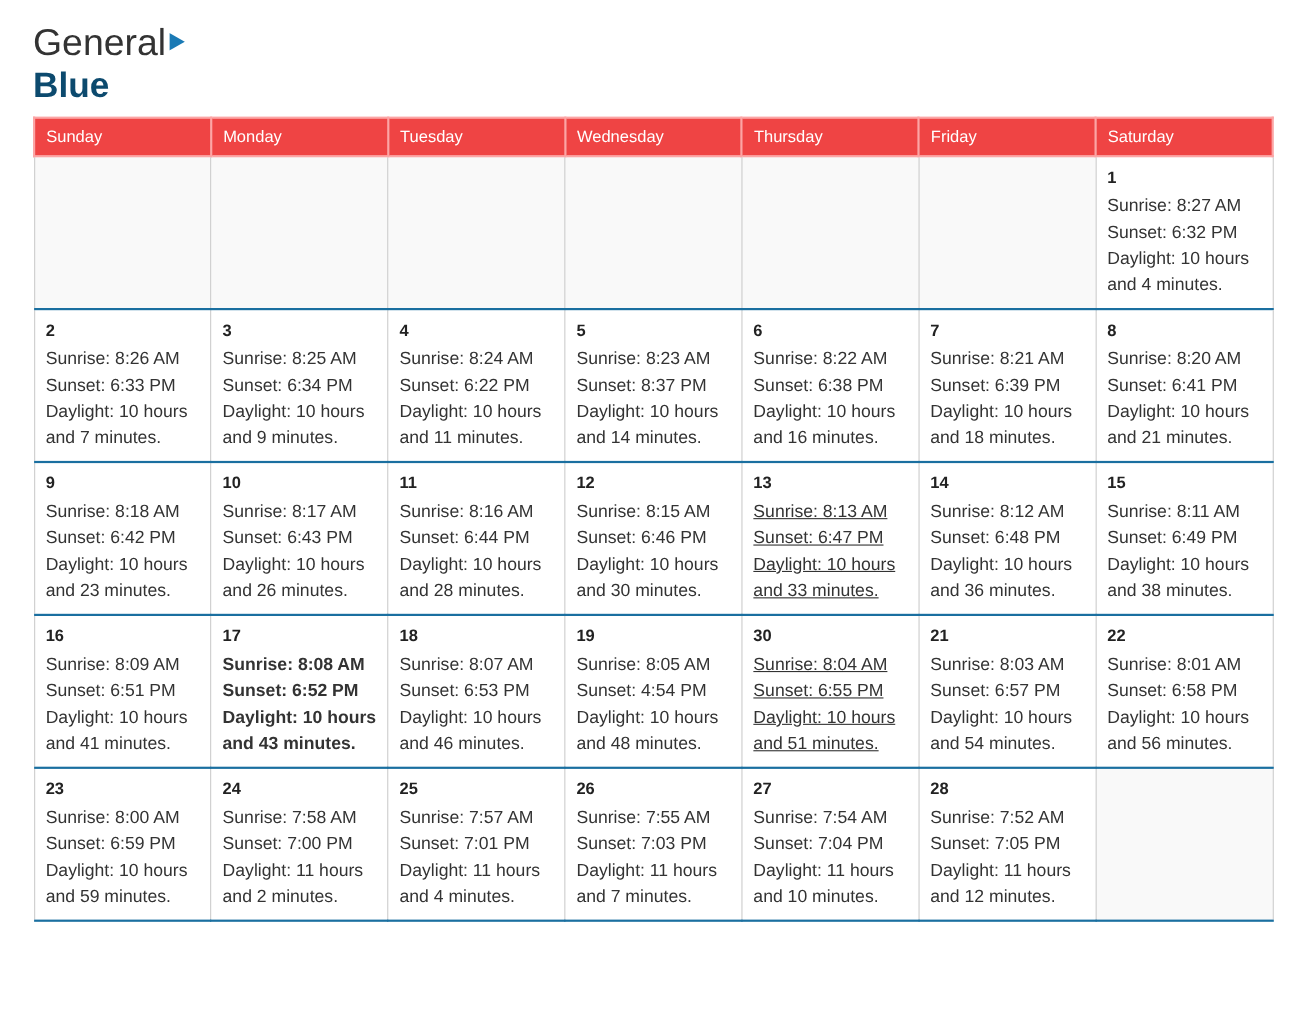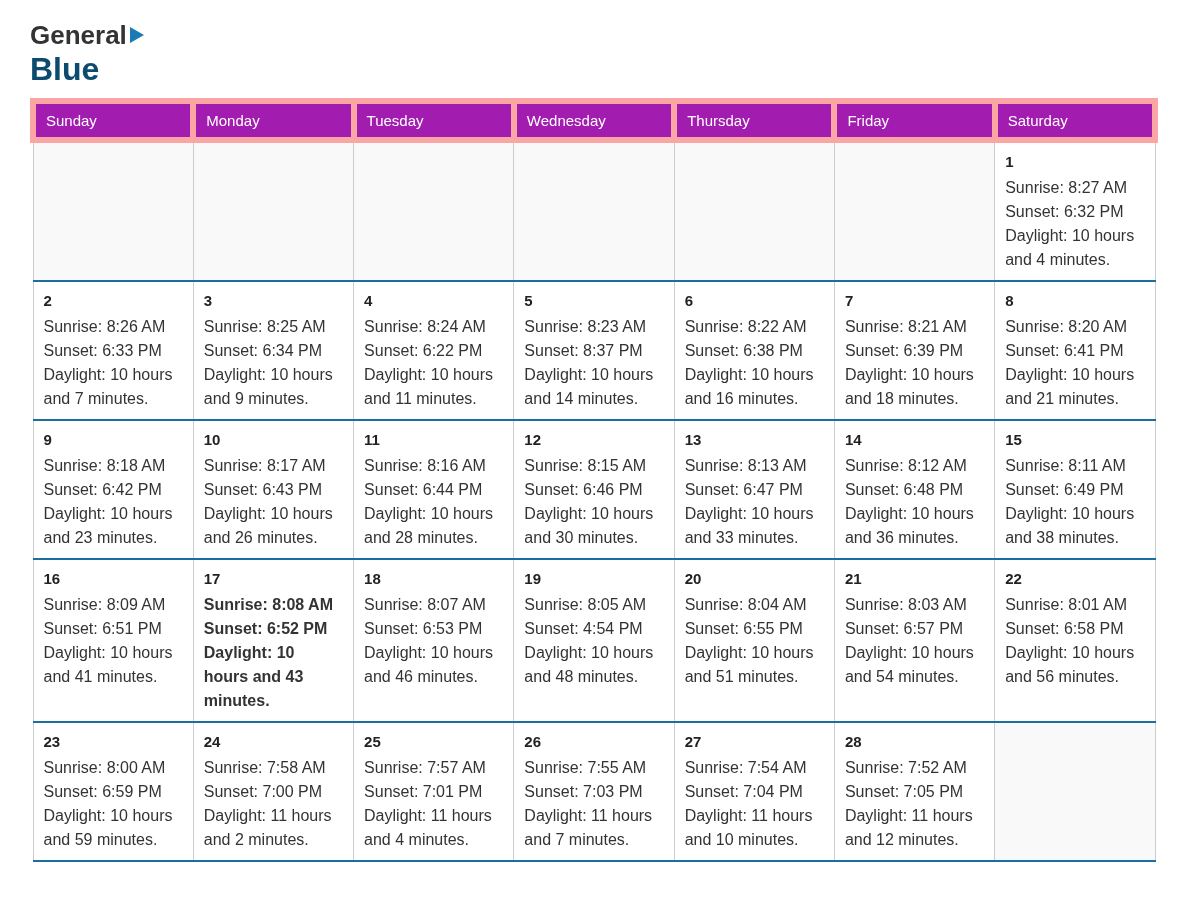--- a/index.html
+++ b/index.html
@@ -38,27 +38,27 @@
       font-weight: normal;
       color: #444;
       margin-top: 4px;
     }
     .calendar {
       width: 100%;
       border-collapse: collapse;
       margin-top: 10px;
     }
     .calendar thead th {
-      background-color: #a21caf;
+      background-color: #ef4444;
       color: #fff;
       padding: 8px 10px;
       text-align: left;
       font-size: 15px;
       font-weight: normal;
-      border: 6px solid #fca5a5;
+      border: 2px solid #fca5a5;
     }
     .calendar tbody td {
       vertical-align: top;
       padding: 8px 10px;
       border: 1px solid #ccc;
       width: 14.28%;
       min-height: 90px;
       font-size: 12.5px;
       color: #333;
       line-height: 1.4;
@@ -81,21 +81,21 @@
     .empty-cell {
       background: #f9f9f9;
     }
   </style>
 </head>
 <body>
 
 <div class="header">
   <div class="logo">
     <div class="logo-line1">
-      <span style="font-size:26px;font-weight:bold;color:#333;">General</span>
+      <span style="font-size:34px;font-weight:normal;color:#333;">General</span>
       <span style="display:inline-block;margin-left:3px;margin-top:4px;">
         <svg width="18" height="18" viewBox="0 0 18 18">
           <polygon points="0,0 14,8 0,16" fill="#1a7ab5"></polygon>
         </svg>
       </span>
     </div>
     <div>
       <span style="font-size:32px;font-weight:bold;color:#0c4a6e;">Blue</span>
     </div>
   </div>
@@ -159,21 +159,21 @@
 Daylight: 10 hours and 23 minutes.</span></td>
         <td><span class="day-number">10</span><span class="day-info" style="white-space: pre-line;">Sunrise: 8:17 AM
 Sunset: 6:43 PM
 Daylight: 10 hours and 26 minutes.</span></td>
         <td><span class="day-number">11</span><span class="day-info" style="white-space: pre-line;">Sunrise: 8:16 AM
 Sunset: 6:44 PM
 Daylight: 10 hours and 28 minutes.</span></td>
         <td><span class="day-number">12</span><span class="day-info" style="white-space: pre-line;">Sunrise: 8:15 AM
 Sunset: 6:46 PM
 Daylight: 10 hours and 30 minutes.</span></td>
-        <td><span class="day-number">13</span><span class="day-info" style="white-space: pre-line;">Sunrise: 8:13 AM
+        <td><span class="day-number">13</span><span class="day-info" style="white-space: pre-line; text-decoration: underline;">Sunrise: 8:13 AM
 Sunset: 6:47 PM
 Daylight: 10 hours and 33 minutes.</span></td>
         <td><span class="day-number">14</span><span class="day-info" style="white-space: pre-line;">Sunrise: 8:12 AM
 Sunset: 6:48 PM
 Daylight: 10 hours and 36 minutes.</span></td>
         <td><span class="day-number">15</span><span class="day-info" style="white-space: pre-line;">Sunrise: 8:11 AM
 Sunset: 6:49 PM
 Daylight: 10 hours and 38 minutes.</span></td>
       </tr>
       <tr>
@@ -182,21 +182,21 @@
 Daylight: 10 hours and 41 minutes.</span></td>
         <td><span class="day-number">17</span><span class="day-info" style="white-space: pre-line; font-weight: bold;">Sunrise: 8:08 AM
 Sunset: 6:52 PM
 Daylight: 10 hours and 43 minutes.</span></td>
         <td><span class="day-number">18</span><span class="day-info" style="white-space: pre-line;">Sunrise: 8:07 AM
 Sunset: 6:53 PM
 Daylight: 10 hours and 46 minutes.</span></td>
         <td><span class="day-number">19</span><span class="day-info" style="white-space: pre-line;">Sunrise: 8:05 AM
 Sunset: 4:54 PM
 Daylight: 10 hours and 48 minutes.</span></td>
-        <td><span class="day-number">20</span><span class="day-info" style="white-space: pre-line;">Sunrise: 8:04 AM
+        <td><span class="day-number">30</span><span class="day-info" style="white-space: pre-line; text-decoration: underline;">Sunrise: 8:04 AM
 Sunset: 6:55 PM
 Daylight: 10 hours and 51 minutes.</span></td>
         <td><span class="day-number">21</span><span class="day-info" style="white-space: pre-line;">Sunrise: 8:03 AM
 Sunset: 6:57 PM
 Daylight: 10 hours and 54 minutes.</span></td>
         <td><span class="day-number">22</span><span class="day-info" style="white-space: pre-line;">Sunrise: 8:01 AM
 Sunset: 6:58 PM
 Daylight: 10 hours and 56 minutes.</span></td>
       </tr>
       <tr>

